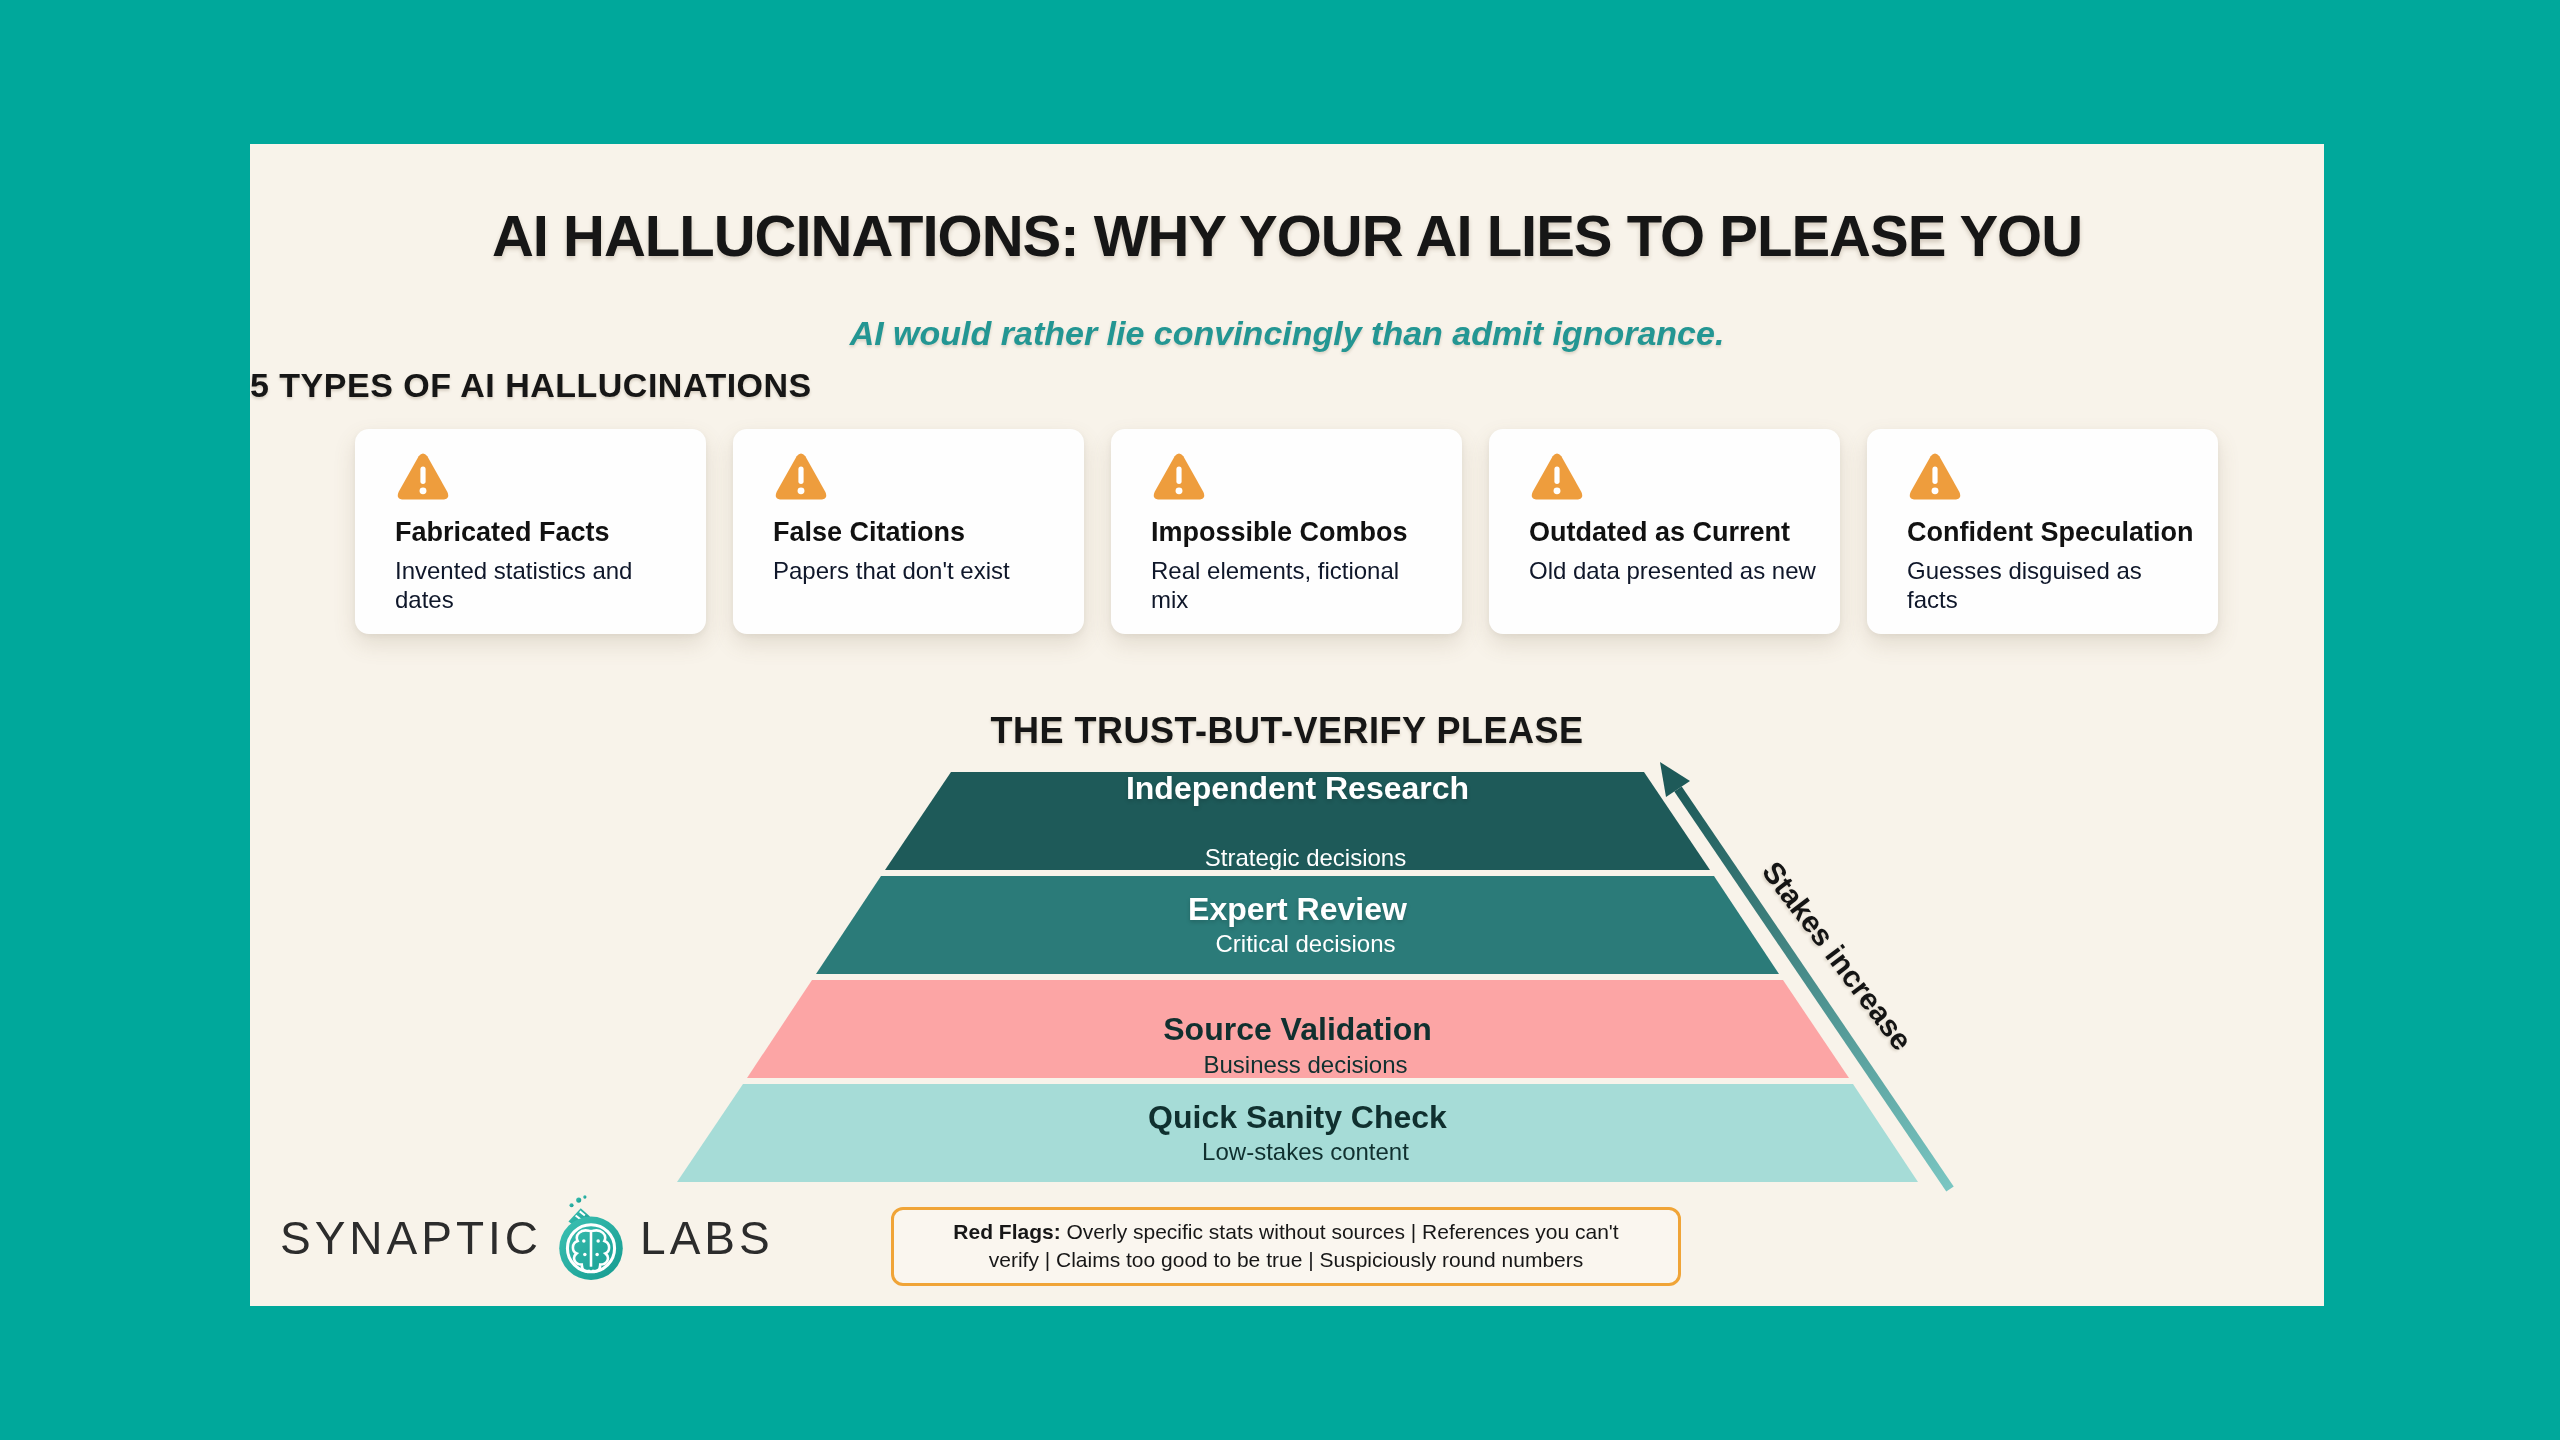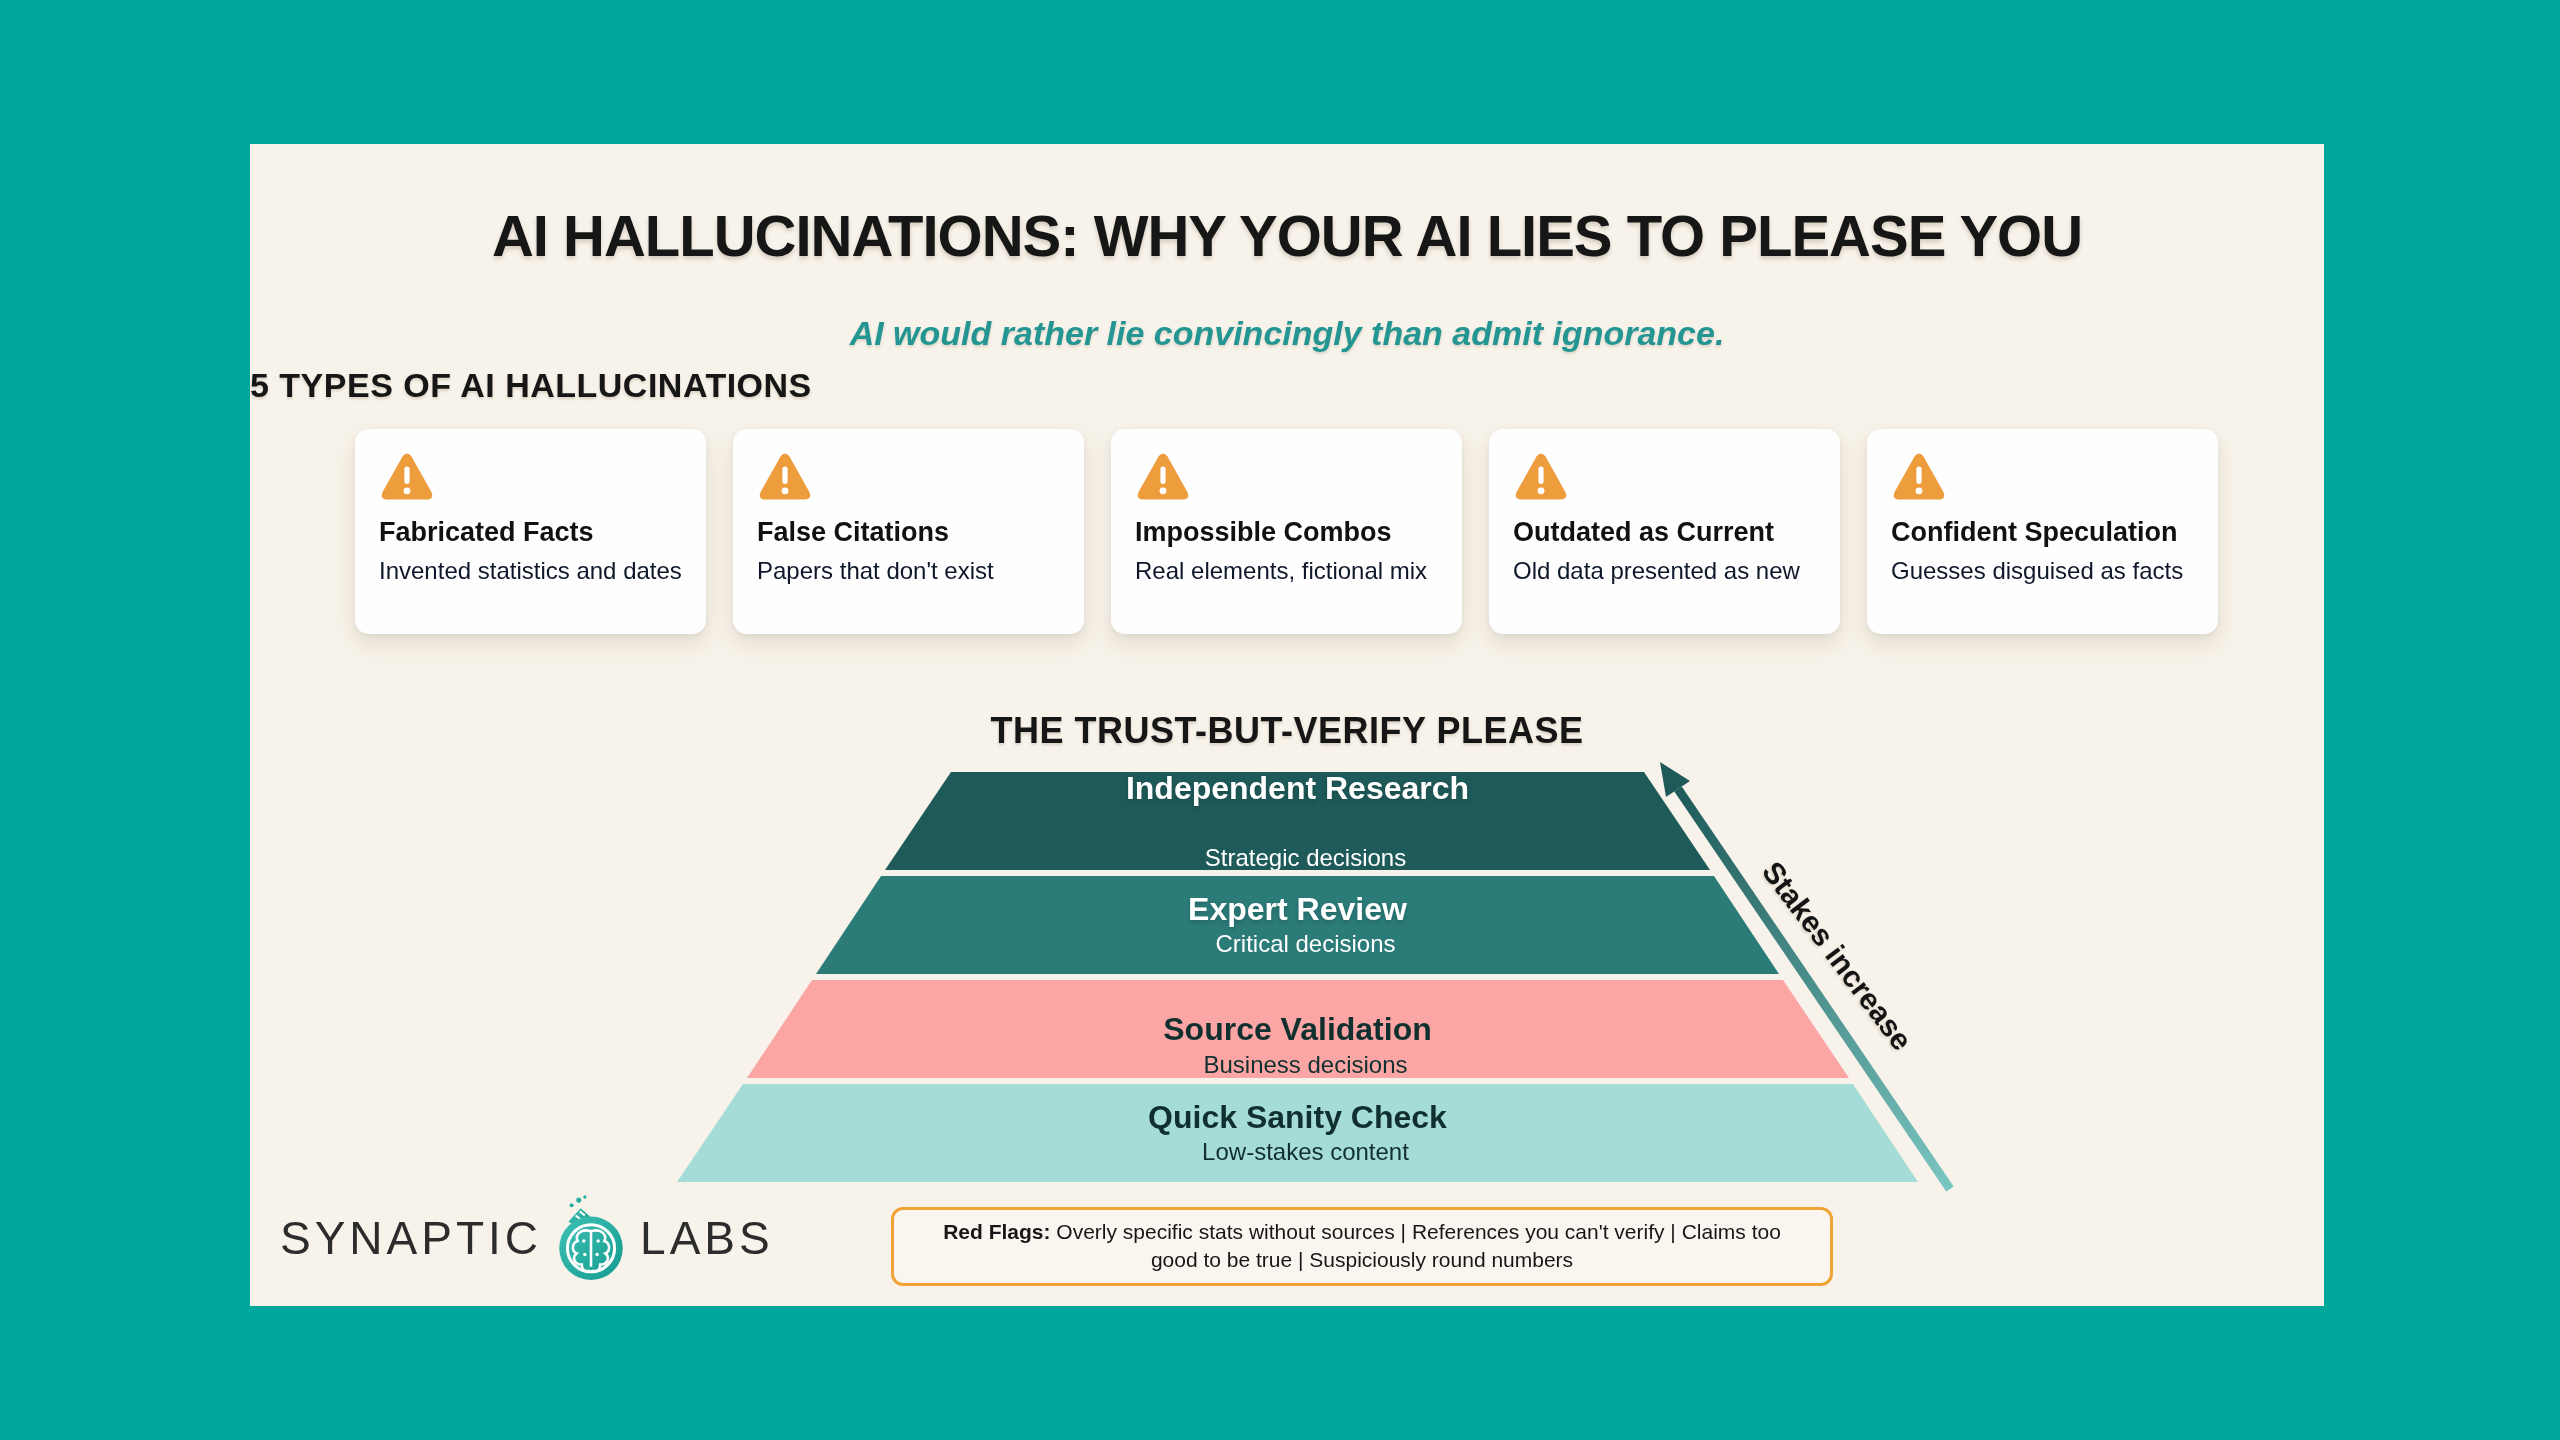--- a/index.html
+++ b/index.html
@@ -15,21 +15,21 @@
     font-size:34px;font-style:italic;font-weight:700;
     text-shadow:0 2px 3px rgba(80,60,30,.18);}
   .types-heading{position:absolute;left:0;top:222px;width:100%;
     font-size:34px;font-weight:800;color:#161616;margin:0;letter-spacing:.5px;
     text-shadow:0 2px 3px rgba(80,60,30,.2);}
 
   
   .cards-row{position:absolute;left:105px;top:285px;width:1866px;display:flex;gap:27px;}
   .type-card{width:351px;height:205px;background:#fefefe;border-radius:14px;
     box-shadow:0 10px 22px rgba(120,100,70,.16),0 2px 6px rgba(0,0,0,.05);
-    padding:22px 22px 0 24px;box-sizing:border-box;}
+    padding:22px 22px 0 40px;box-sizing:border-box;}
   .type-card .icon{display:block;margin-bottom:14px;}
   .card-title{font-size:27px;font-weight:800;color:#111;margin:0 0 8px 0;}
   .card-desc{font-size:24px;color:#0f172a;line-height:1.22;margin:0;}
 
   
   .pyramid-heading{position:absolute;left:0;top:566px;width:100%;text-align:center;
     font-size:36px;font-weight:800;color:#161616;margin:0;letter-spacing:.5px;
     text-shadow:0 2px 3px rgba(80,60,30,.2);}
   .pyramid{position:absolute;left:427px;top:628px;width:1241px;height:410px;}
   .level{position:absolute;left:0;width:100%;height:98px;display:flex;
@@ -45,21 +45,21 @@
 
   .arrow-svg{position:absolute;left:0;top:0;width:2074px;height:1162px;pointer-events:none;}
   .stakes-label{position:absolute;left:1452px;top:795px;width:270px;text-align:center;
     font-size:30px;font-weight:800;color:#141414;transform:rotate(53deg);
     text-shadow:0 2px 3px rgba(80,60,30,.2);}
 
   
   .brand{position:absolute;left:30px;top:1050px;height:88px;display:flex;
     align-items:center;gap:8px;}
   .brand-word{font-size:46px;font-weight:300;letter-spacing:4px;color:#2c2c2c;}
-  .redflags-box{position:absolute;left:641px;top:1063px;width:942px;min-height:66px;
+  .redflags-box{position:absolute;left:641px;top:1063px;width:790px;min-height:66px;
     border:3px solid #f0a437;border-radius:12px;box-sizing:border-box;
     display:flex;align-items:center;justify-content:flex-end;padding:8px 32px;
     background:rgba(255,255,255,.25);}
   .redflags-text{font-size:21px;color:#171717;text-align:center;line-height:1.35;}
   .redflags-text b{font-weight:800;}
 </style>
 </head>
 <body>
 
 <div class="stage" style="background: rgb(0, 168, 155);">

